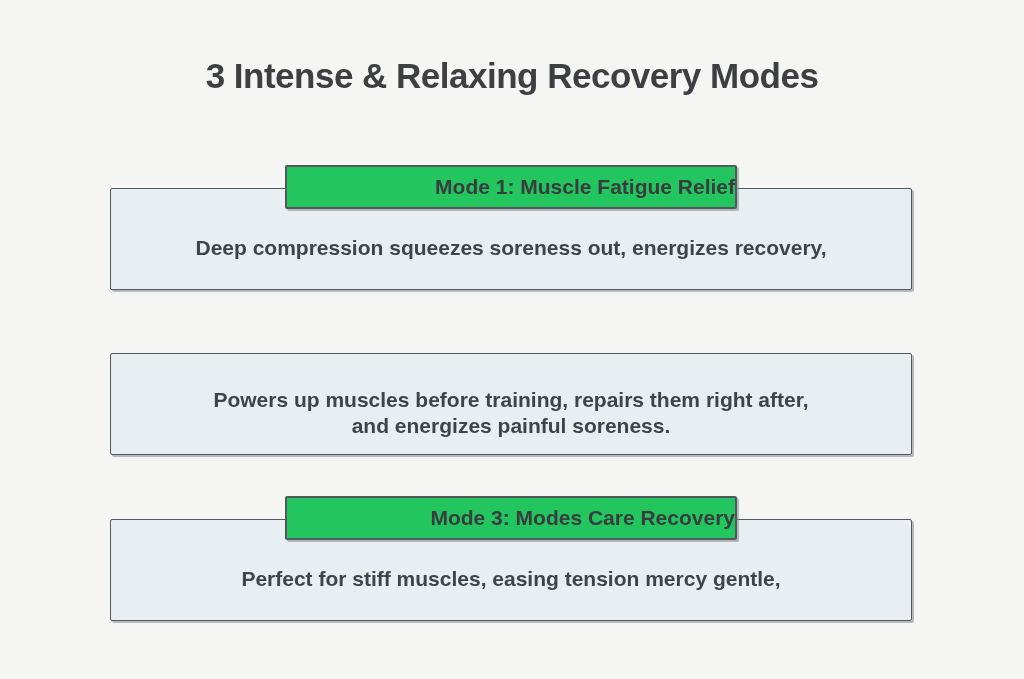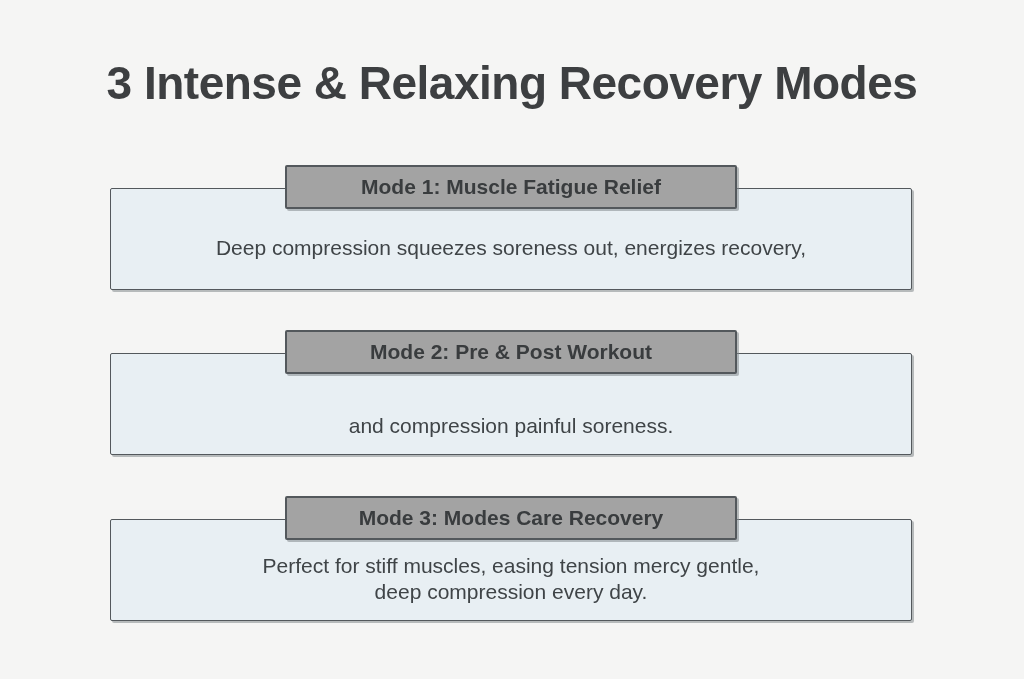--- a/index.html
+++ b/index.html
@@ -11,21 +11,21 @@
     font-family: "Liberation Sans", sans-serif;
     overflow: hidden;
   }
   .page-title {
     position: absolute;
     top: 56px;
     left: 0;
     width: 1024px;
     margin: 0;
     text-align: center;
-    font-size: 46px;
+    font-size: 35px;
     font-weight: 700;
     letter-spacing: -0.5px;
     color: #3d3f41;
   }
   .mode-card {
     position: absolute;
     left: 110px;
     width: 800px;
     height: 100px;
     background: #e8eff3;
@@ -39,61 +39,59 @@
   .card-1 { top: 188px; }
   .card-2 { top: 353px; }
   .card-3 { top: 519px; }
   .mode-header {
     position: absolute;
     top: -24px;
     left: 50%;
     transform: translateX(-50%);
     width: 448px;
     height: 40px;
-    background: #a3a3a3;
+    background: #22c55e;
     border: 2px solid #53585c;
     border-radius: 2px;
     box-shadow: 2px 2px 0 rgba(130,136,140,0.55);
     display: flex;
     align-items: center;
-    justify-content: center;
+    justify-content: flex-end;
   }
   .mode-header h2 {
     margin: 0;
     font-size: 21px;
     font-weight: 700;
     color: #393c3e;
     white-space: nowrap;
   }
   .mode-desc {
     margin: 0;
     padding-top: 18px;
     text-align: center;
     font-size: 21px;
     line-height: 26px;
     color: #3f4447;
+    font-weight: bold;
   }
 </style>
 </head>
 <body>
 
 <h1 class="page-title">3 Intense &amp; Relaxing Recovery Modes</h1>
 
 <section class="mode-card card-1">
   <div class="mode-header">
     <h2>Mode 1: Muscle Fatigue Relief</h2>
   </div>
   <p class="mode-desc"><span>Deep compression squeezes soreness out, energizes recovery,</span><br></p>
 </section>
 
 <section class="mode-card card-2">
-  <div class="mode-header">
-    <h2>Mode 2: Pre &amp; Post Workout</h2>
-  </div>
-  <p class="mode-desc"><br><span>and compression painful soreness.</span></p>
+  <p class="mode-desc"><span>Powers up muscles before training, repairs them right after,</span><br><span>and energizes painful soreness.</span></p>
 </section>
 
 <section class="mode-card card-3">
   <div class="mode-header">
     <h2>Mode 3: Modes Care Recovery</h2>
   </div>
-  <p class="mode-desc"><span>Perfect for stiff muscles, easing tension mercy gentle,</span><br><span>deep compression every day.</span></p>
+  <p class="mode-desc"><span>Perfect for stiff muscles, easing tension mercy gentle,</span><br></p>
 </section>
 
 </body></html>

